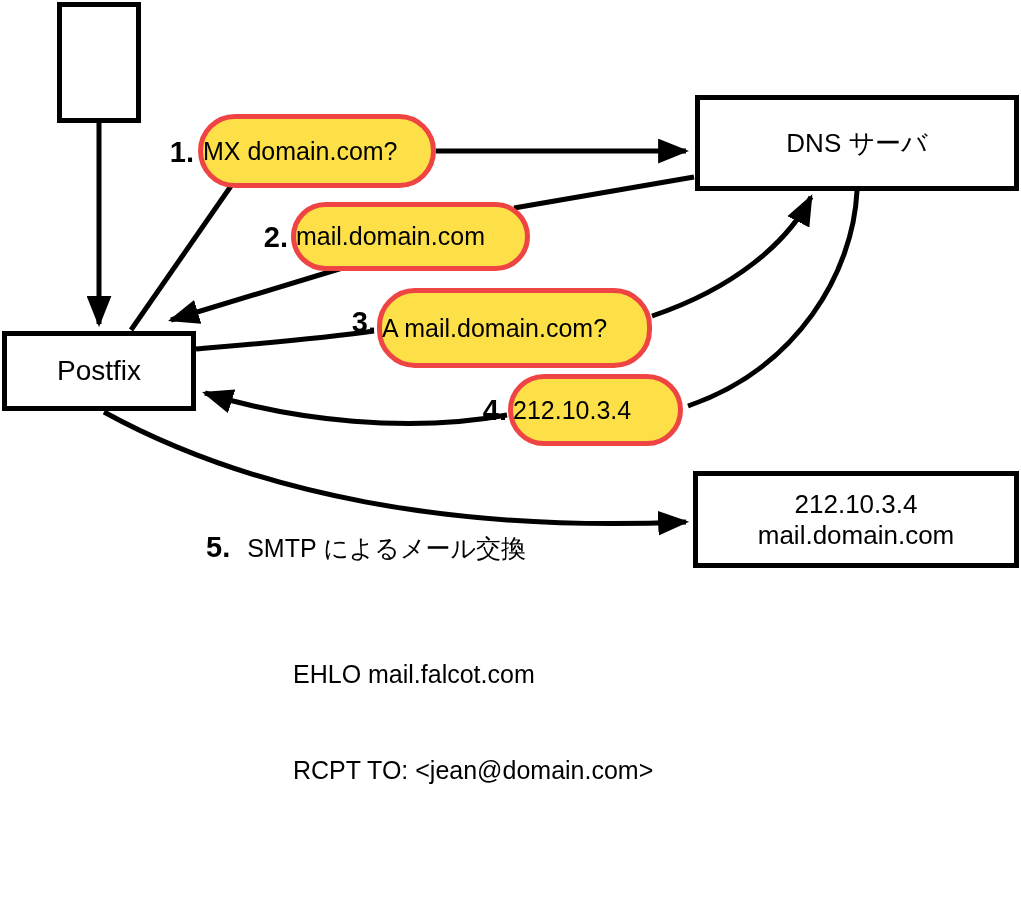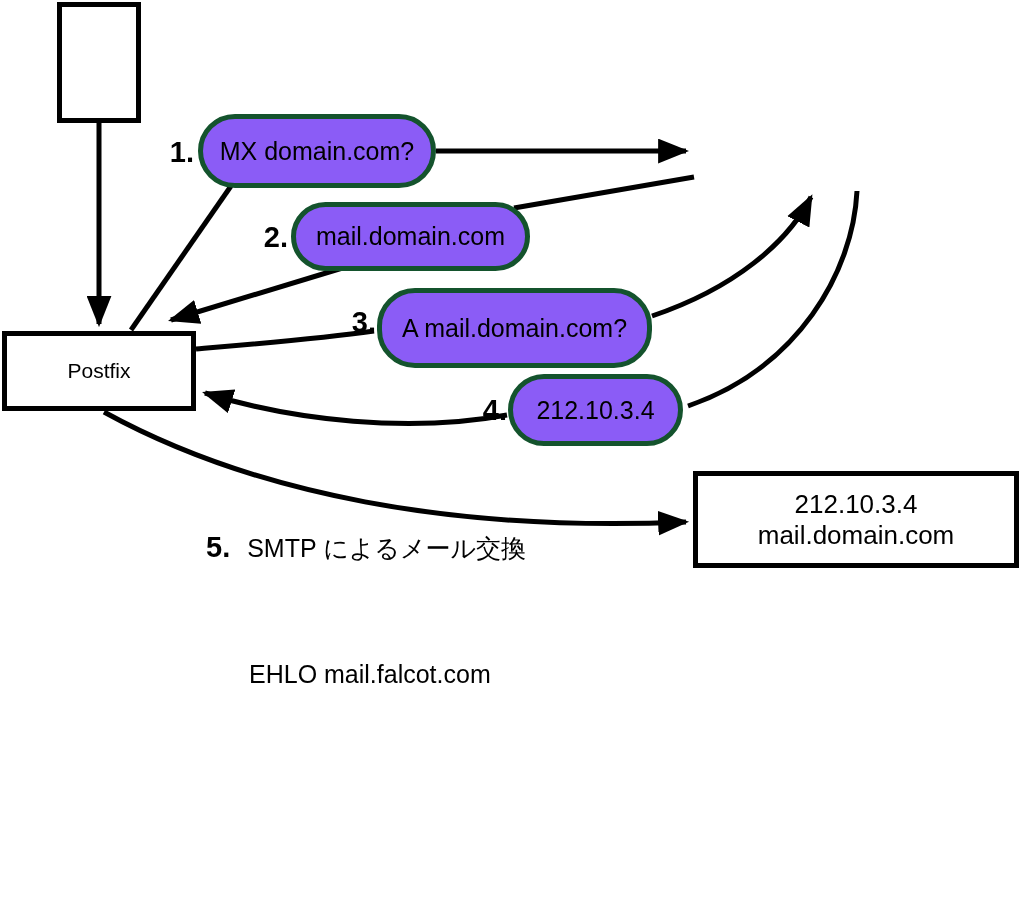--- a/index.html
+++ b/index.html
@@ -15,31 +15,31 @@
 
   .box{
     position:absolute;
     border:5px solid #000;
     background:#fff;
     box-sizing:border-box;
     display:flex; align-items:center; justify-content:center;
     font-size:26px;
   }
   .envelope{ left:57px; top:2px; width:84px; height:121px; }
-  .postfix{ left:2px; top:331px; width:194px; height:80px; font-size:21px; }
+  .postfix{ left:2px; top:331px; width:194px; height:80px; font-size:28px; }
   .dns{ left:695px; top:95px; width:324px; height:96px; }
   .mailserver{ left:693px; top:471px; width:326px; height:97px; flex-direction:column; line-height:31px; }
 
   .pill{
     position:absolute;
-    border:5px solid #14532d;
+    border:5px solid #ef4444;
     border-radius:38px;
-    background:#8b5cf6;
+    background:#fde047;
     box-sizing:border-box;
-    display:flex; align-items:center; justify-content:center;
+    display:flex; align-items:center; justify-content:flex-start;
     font-size:25px;
   }
   .pill1{ left:198px; top:114px; width:238px; height:74px; }
   .pill2{ left:291px; top:202px; width:239px; height:69px; }
   .pill3{ left:377px; top:288px; width:275px; height:80px; }
   .pill4{ left:508px; top:374px; width:175px; height:72px; }
 
   .stepnum{
     position:absolute;
     width:46px;
@@ -68,21 +68,21 @@
   .step5 .num{ font-weight:bold; font-size:29px; }
   .step5 .txt{ font-size:25px; }
 
   .smtp{
     position:absolute;
     left:249px; top:594px;
     font-size:25px;
     line-height:32px;
     white-space:pre;
   }
-  .smtp-line{ min-height:32px; }
+  .smtp-line{ min-height:32px;margin-left:44px; }
 </style>
 </head>
 <body>
 
 <div class="canvas">
 
   <svg class="wires" viewBox="0 0 1021 919" xmlns="http://www.w3.org/2000/svg">
     <defs>
       <marker id="arr" viewBox="0 0 10 8" refX="9" refY="4" markerWidth="6.2" markerHeight="5" orient="auto">
         <path d="M0,0 L10,4 L0,8 z" fill="#000"></path>
@@ -102,20 +102,23 @@
     </g>
   </svg>
 
   <div class="box envelope"></div>
 
 
   <div class="box postfix">
     <span>Postfix</span>
   </div>
 
+  <div class="box dns">
+    <span>DNS サーバ</span>
+  </div>
 
   <div class="box mailserver">
     <div>212.10.3.4</div>
     <div>mail.domain.com</div>
   </div>
 
   <div class="stepnum n1">1.</div>
   <div class="pill pill1">
     <span>MX domain.com?</span>
   </div>
@@ -135,20 +138,21 @@
     <span>212.10.3.4</span>
   </div>
 
   <div class="step5">
     <span class="num">5.</span>
     <span class="txt">SMTP によるメール交換</span>
   </div>
 
   <div class="smtp">
     <div class="smtp-line">EHLO mail.falcot.com</div>
+    <div class="smtp-line">RCPT TO: &lt;jean@domain.com&gt;</div>
     
     
     
     
     
     
     
   </div>
 
 </div>

